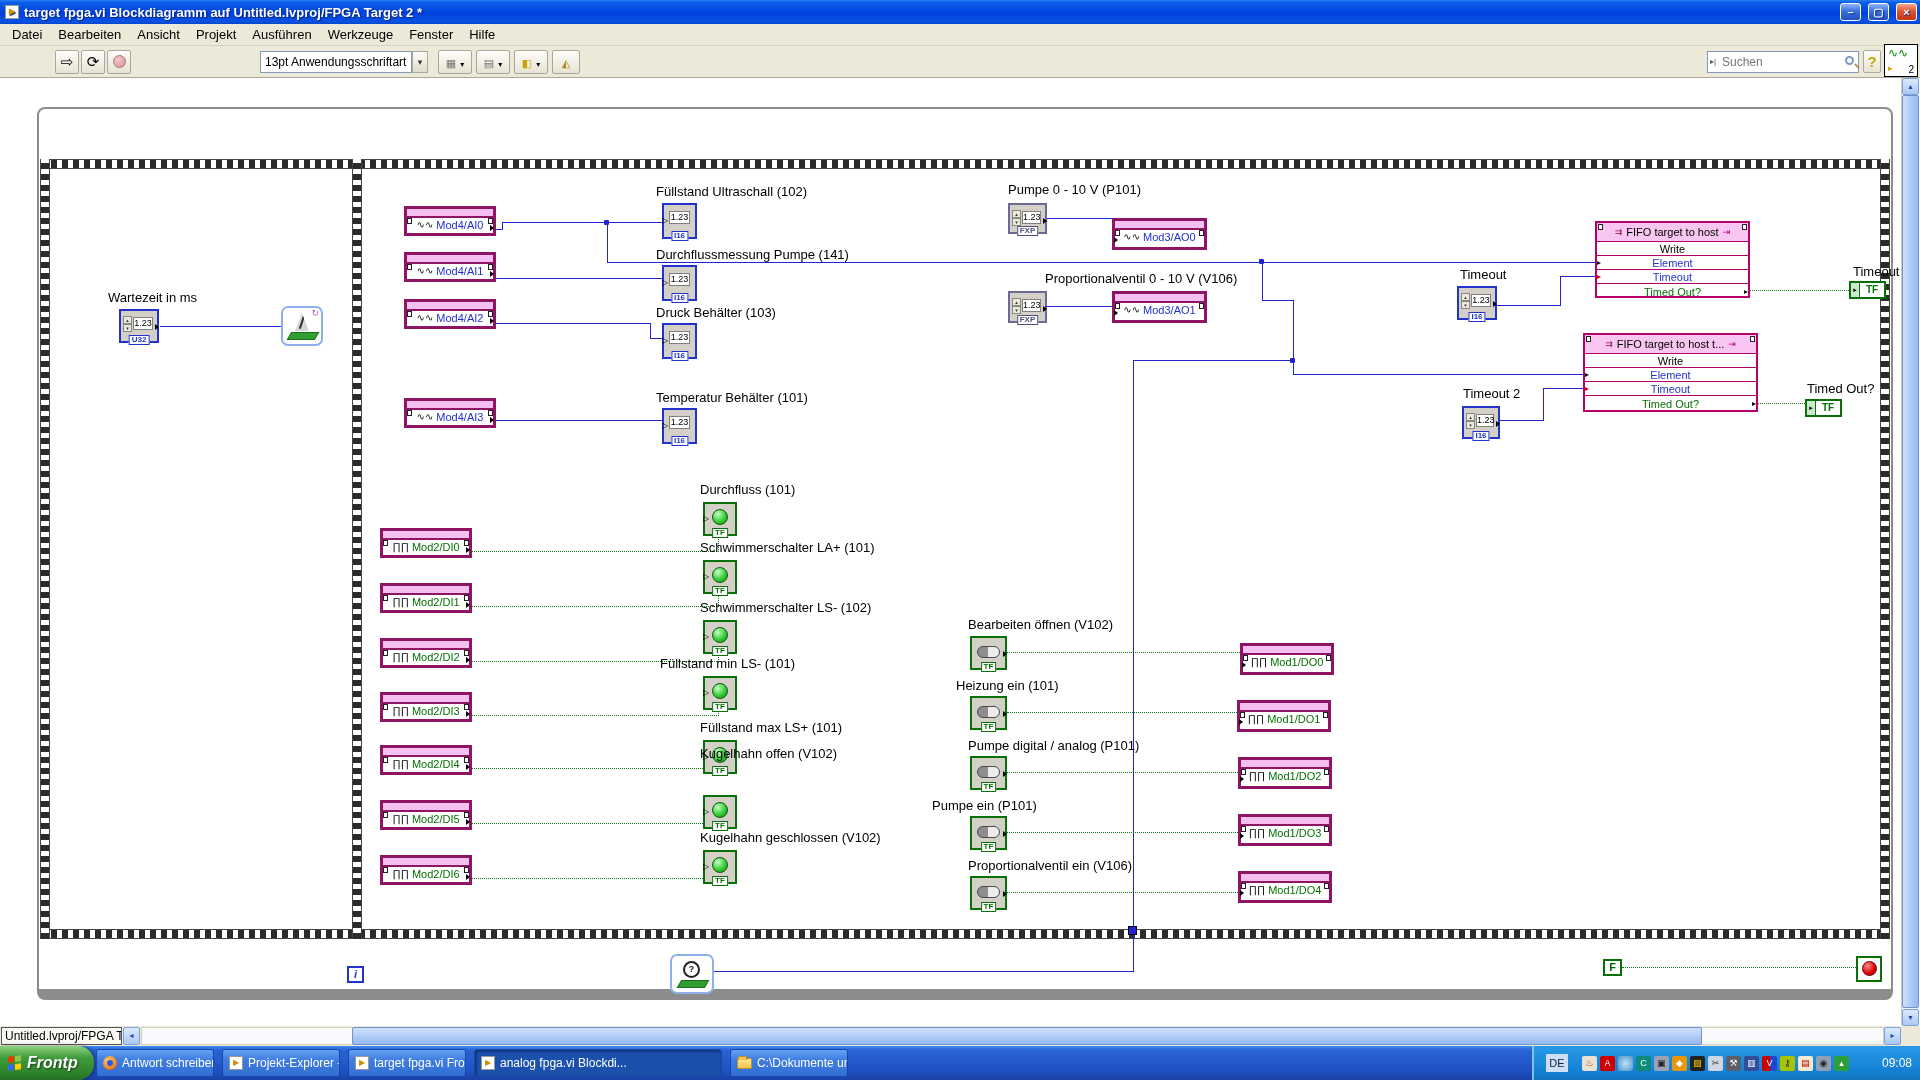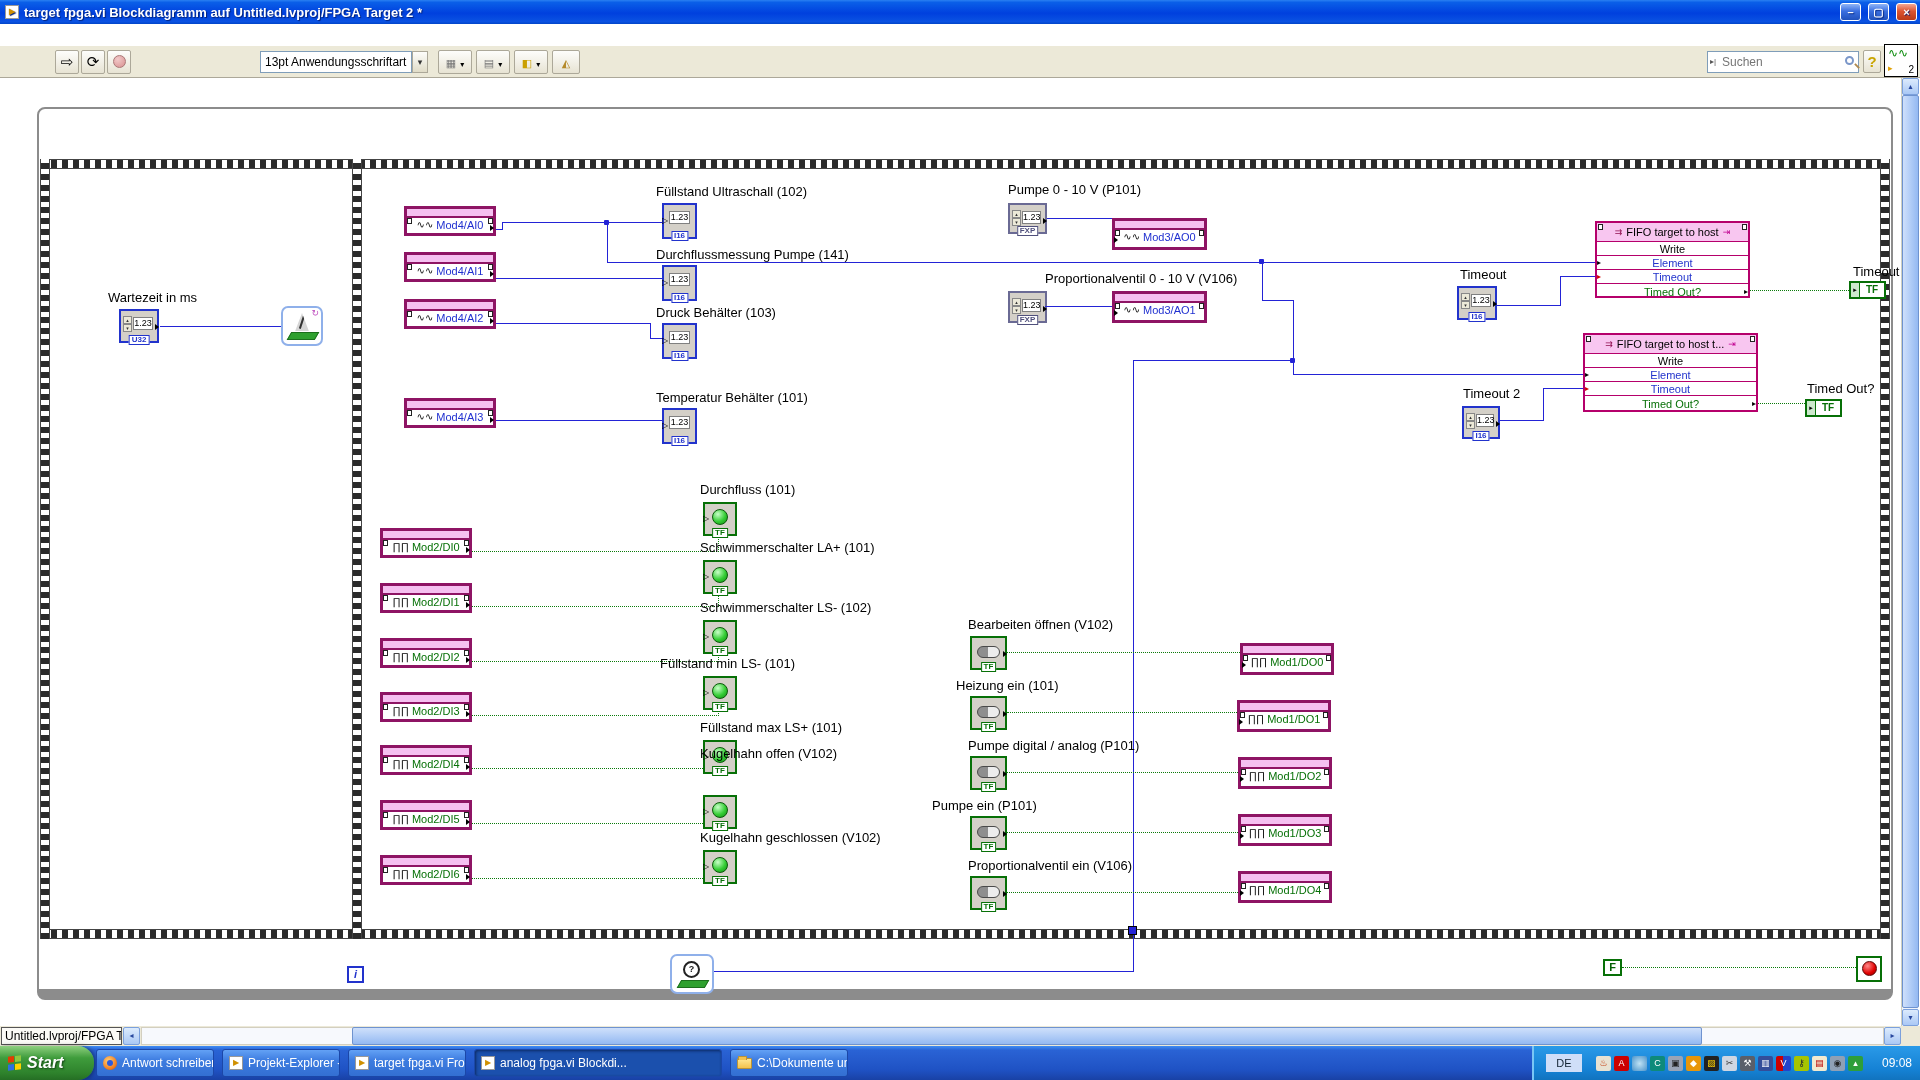--- a/index.html
+++ b/index.html
@@ -104,21 +104,21 @@
 .flag{width:14px;height:14px;display:grid;grid-template-columns:6px 6px;grid-gap:1px;transform:skewY(-6deg)}
 .flag i{display:block;width:6px;height:6px}
 .taskbtn{position:absolute;top:3px;height:28px;border-radius:3px;background:linear-gradient(180deg,#63a1f5,#3d7ce0 40%,#336fd2);border:1px solid #1b47a8;color:#fff;font-size:12px;display:flex;align-items:center;gap:5px;padding:0 6px;white-space:nowrap;overflow:hidden}
 .taskbtn.active{background:#1b50ad;box-shadow:inset 1px 1px 3px #0c2a63}
 .ic-lv{width:14px;height:14px;background:#fff;border:1px solid #999;font-size:8px;line-height:12px;text-align:center;color:#d09000;flex:none}
 .ic-ff{width:14px;height:14px;border-radius:50%;background:radial-gradient(circle at 40% 35%,#ffd27a,#f07b1f 65%,#b34a00);flex:none;position:relative}
 .ic-ff::after{content:"";position:absolute;left:4px;top:4px;width:6px;height:6px;border-radius:50%;background:#2a5adf}
 .ic-folder{width:15px;height:11px;background:linear-gradient(180deg,#ffe793,#f3c24d);border:1px solid #b8923a;border-radius:1px;position:relative;flex:none}
 .ic-folder::before{content:"";position:absolute;left:0;top:-3px;width:7px;height:3px;background:#f3c24d;border:1px solid #b8923a;border-bottom:none;border-radius:1px 1px 0 0}
 .tray{position:absolute;right:0;top:0;height:34px;width:388px;background:linear-gradient(180deg,#2a9ae8,#1581d4 70%,#1173be);border-left:2px solid #79c6f5;display:flex;align-items:center}
-.deicon{width:36px;height:18px;background:#cfdef8;color:#123;font-size:11px;text-align:center;line-height:18px;margin-left:12px}
+.deicon{width:22px;height:18px;background:#cfdef8;color:#123;font-size:11px;text-align:center;line-height:18px;margin-left:12px}
 .trayicons{display:flex;gap:3px;margin-left:14px}
 .trayicons i{display:block;width:15px;height:15px;border-radius:2px;font-size:9px;color:#fff;text-align:center;line-height:15px;font-style:normal}
 .clock{position:absolute;right:8px;top:0;height:34px;display:flex;align-items:center;color:#fff;font-size:12px}
 .ctxhelp{position:absolute;left:1884px;top:44px;width:34px;height:33px;border:1px solid #000;background:#fff}
 .ctxhelp .wv{position:absolute;left:3px;top:2px;color:#0a8a0a;font-size:12px;line-height:12px}
 .ctxhelp .n2{position:absolute;right:3px;bottom:1px;font-size:10px;color:#000}
 .ctxhelp .yar{position:absolute;left:3px;bottom:3px;color:#e0a000;font-size:9px;line-height:9px}
 </style>
 </head>
 <body>
@@ -127,20 +127,30 @@
 
   <div class="abs titlebar">
     <span class="ic-lv">▶</span>
     <span>target fpga.vi Blockdiagramm auf Untitled.lvproj/FPGA Target 2 *</span>
     <span style="flex:1"></span>
     <span class="winbtn wb-blue">–</span>
     <span class="winbtn wb-blue">▢</span>
     <span class="winbtn wb-red" style="margin-right:3px">×</span>
   </div>
 
+  <div class="abs menubar">
+    <span class="menuitem">Datei</span>
+    <span class="menuitem">Bearbeiten</span>
+    <span class="menuitem">Ansicht</span>
+    <span class="menuitem">Projekt</span>
+    <span class="menuitem">Ausführen</span>
+    <span class="menuitem">Werkzeuge</span>
+    <span class="menuitem">Fenster</span>
+    <span class="menuitem">Hilfe</span>
+  </div>
 
   <div class="abs toolbar">
     <div class="tbtn" style="left:55px">⇨</div>
     <div class="tbtn" style="left:81px">⟳</div>
     <div class="tbtn" style="left:107px"><span style="display:inline-block;width:13px;height:13px;border-radius:50%;background:radial-gradient(circle at 35% 30%,#f2c9c9,#d89090);border:1px solid #aa7777;margin-top:4px"></span></div>
     <div class="ddbox" style="left:260px;width:152px">13pt Anwendungsschriftart</div>
     <div class="ddarr" style="left:412px">▾</div>
     <div class="tbtn" style="left:438px;width:34px"><span style="font-size:11px;color:#777">▦</span> <span style="font-size:8px">▾</span></div>
     <div class="tbtn" style="left:476px;width:34px"><span style="font-size:11px;color:#777">▤</span> <span style="font-size:8px">▾</span></div>
     <div class="tbtn" style="left:514px;width:34px"><span style="font-size:11px;color:#caa002">◧</span> <span style="font-size:8px">▾</span></div>
@@ -646,21 +656,21 @@
   </div>
 
   <div class="abs taskbar">
     <div class="startbtn">
       <span class="flag">
           <i style="background:#e33b02"></i>
           <i style="background:#8ec73f"></i>
           <i style="background:#2f6fe0"></i>
           <i style="background:#ffd000"></i>
         </span>
-      <span>Start</span>
+      <span>Frontp</span>
     </div>
     <div class="taskbtn" style="left:96px;width:118px">
         <span class="ic-ff"></span>
         <span>Antwort schreiben an...</span>
       </div>
     <div class="taskbtn" style="left:222px;width:118px">
         <span class="ic-lv">▶</span>
         <span>Projekt-Explorer - Un...</span>
       </div>
     <div class="taskbtn" style="left:348px;width:118px">

